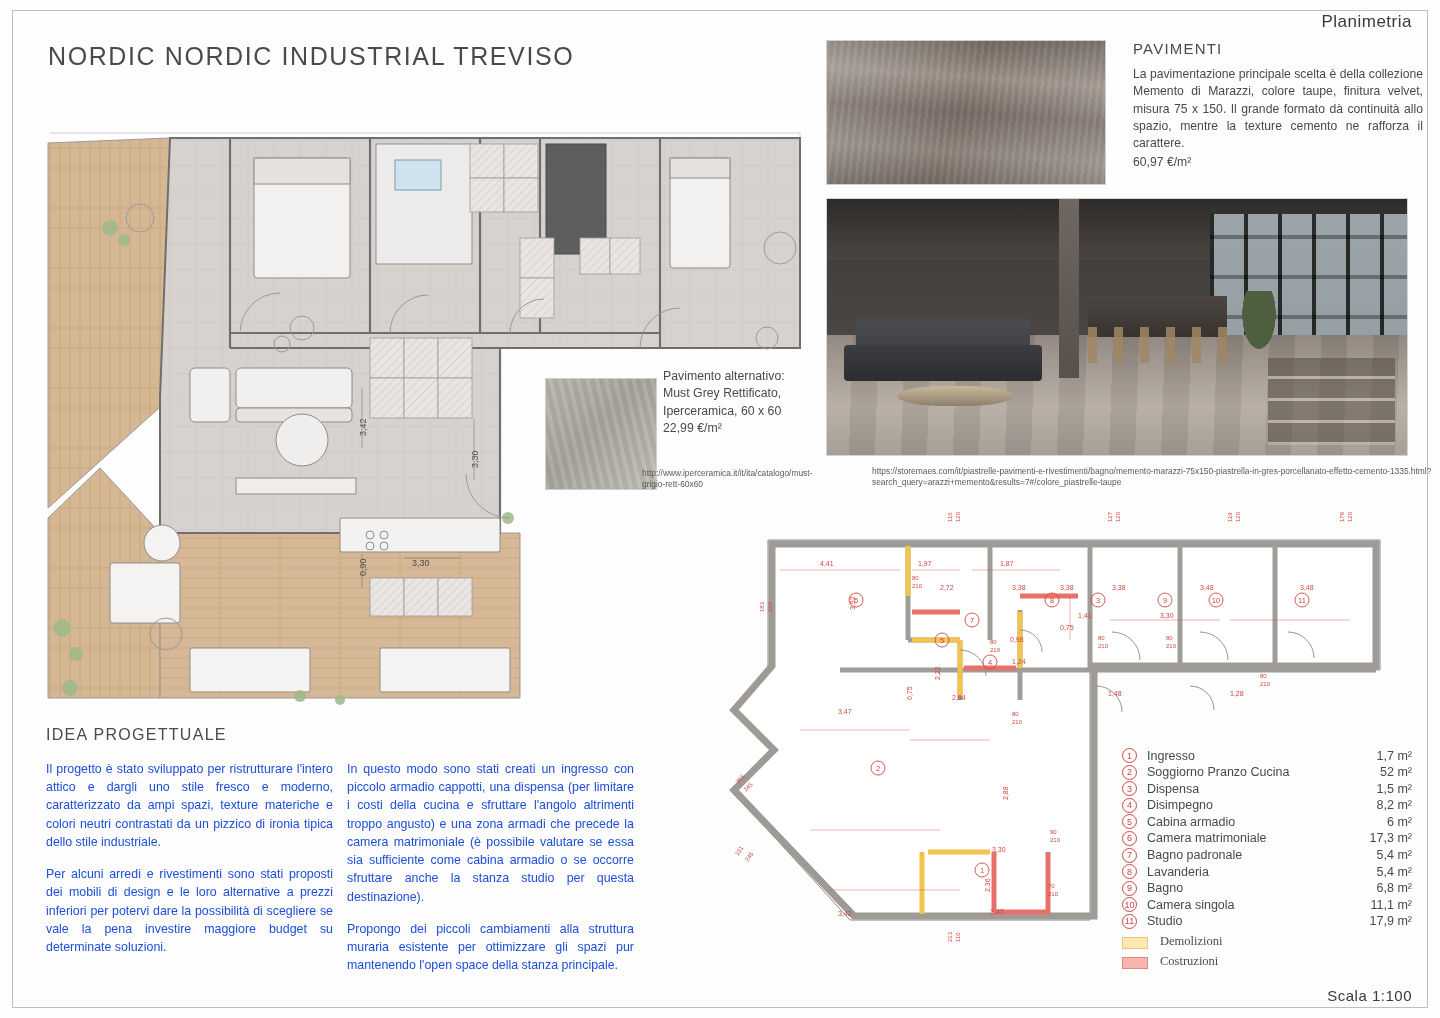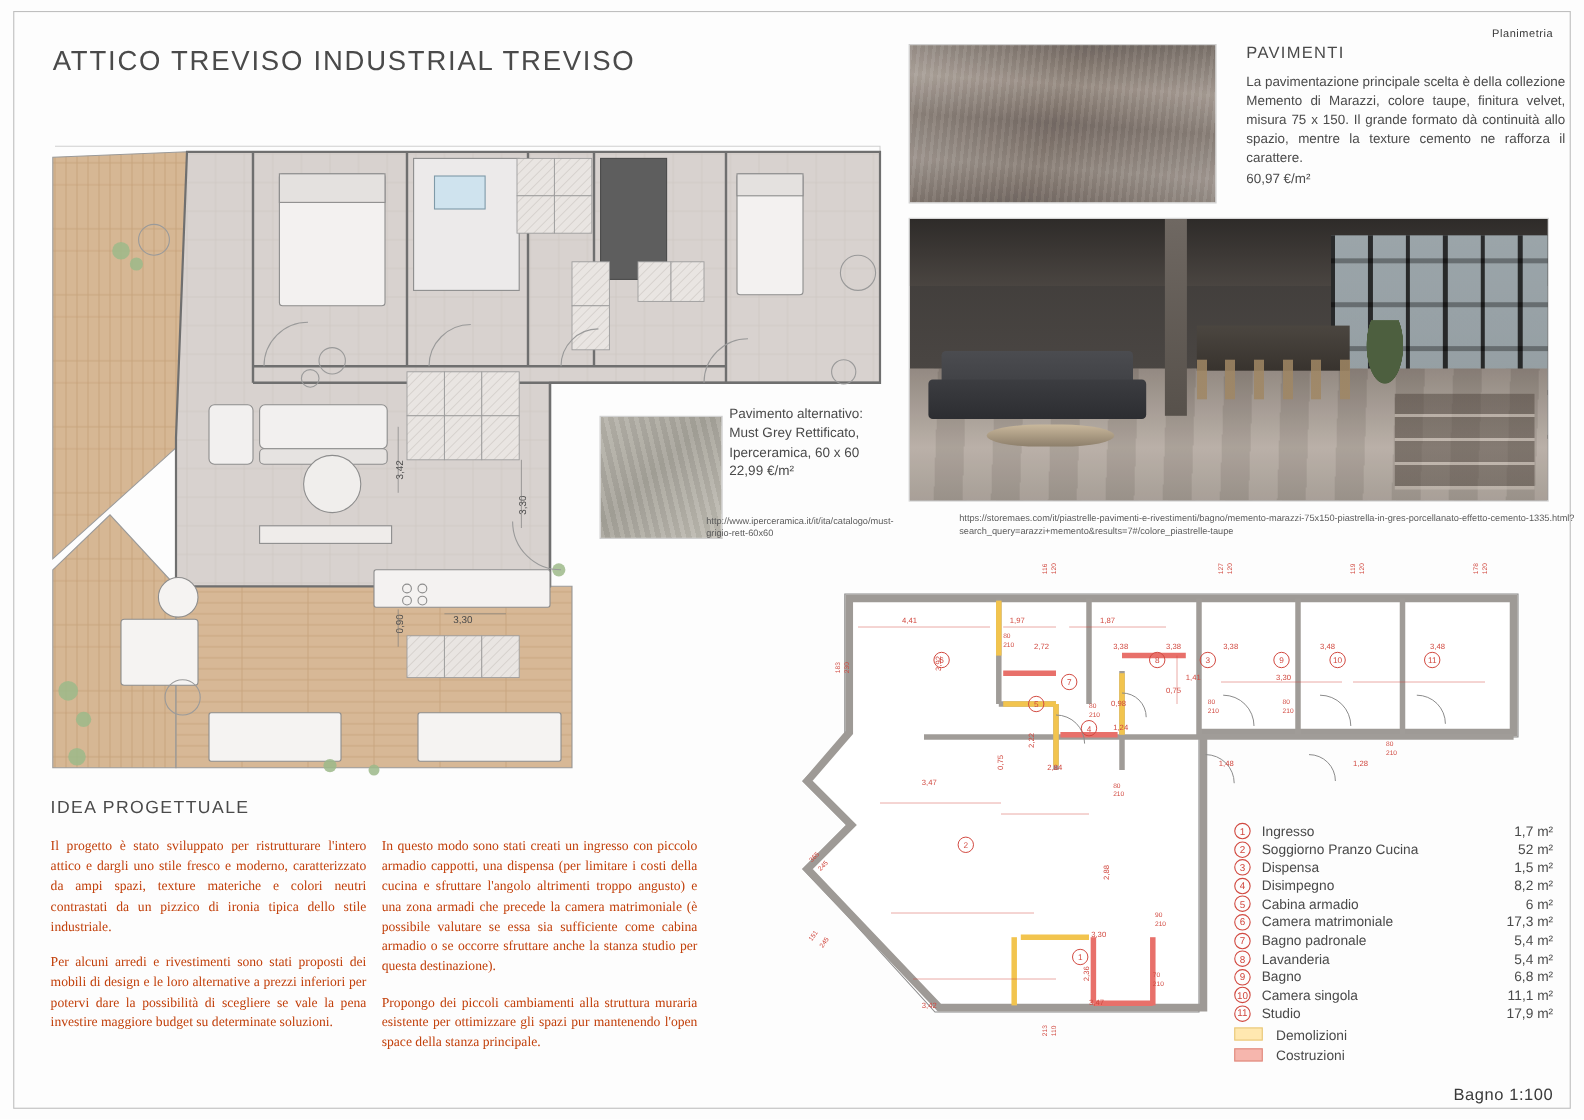--- a/index.html
+++ b/index.html
@@ -16,22 +16,22 @@
     position:absolute; inset:0;
     background:#fdfdfd;
   }
   .sheet-border {
     position:absolute;
     left:12px; top:10px; right:12px; bottom:10px;
     border:1px solid #bfbfbf;
     pointer-events:none;
   }
   .hdr-title {
-    position:absolute; right:28px; top:26px;
-    font-size:10px; letter-spacing:0.5px; color:#3a3a3a;
+    position:absolute; right:28px; top:12px;
+    font-size:17px; letter-spacing:0.5px; color:#3a3a3a;
   }
   .scale-label {
     position:absolute; right:28px; bottom:14px;
     font-size:15px; letter-spacing:0.5px; color:#3a3a3a;
   }
   .main-title {
     position:absolute; left:48px; top:42px;
     font-size:25px; letter-spacing:1.6px; color:#4a4a4a;
     font-weight:400;
   }
@@ -142,53 +142,53 @@
   }
   .photo-link {
     position:absolute; left:872px; top:466px; width:585px;
     font-size:8.4px; line-height:1.32; color:#5a5a5a;
   }
 
   
   .idea { position:absolute; left:46px; top:726px; width:600px; }
   .idea-title { font-size:16px; letter-spacing:1.3px; color:#4a4a4a; margin-bottom:16px; }
   .idea-cols { display:flex; gap:14px; }
-  .idea-col { width:287px; font-size:12.4px; line-height:1.47; text-align:justify; color:#c2410c;font-family:Liberation Serif, serif; }
+  .idea-col { width:287px; font-size:12.4px; line-height:1.47; text-align:justify; color:#1d4ed8; }
   .idea-col p { margin:0 0 14px 0; }
 
   
   .plan-bottom { position:absolute; left:660px; top:500px; width:760px; height:470px; }
 
   
   .legend { position:absolute; left:1122px; top:748px; width:290px; }
   .legend-row { display:flex; align-items:center; font-size:12.5px; margin-bottom:1.6px; color:#4a4a4a; }
   .legend-num {
     width:15px; height:15px; border-radius:50%;
     border:1px solid #d1483f; color:#d1483f;
     font-size:9px; display:flex; align-items:center; justify-content:center;
     margin-right:10px; flex:none;
   }
   .legend-name { flex:1; }
   .legend-area { width:62px; text-align:right; }
 
   .legend2 { position:absolute; left:1122px; top:934px; width:250px; }
-  .legend2-row { display:flex; align-items:flex-start; font-size:12.5px; margin-bottom:5px; color:#4a4a4a; }
+  .legend2-row { display:flex; align-items:flex-end; font-size:12.5px; margin-bottom:5px; color:#4a4a4a;font-family:Liberation Serif, serif; }
   .sw { width:26px; height:12px; border:1px solid #9a9a9a; margin-right:12px; flex:none; }
   .sw-demo { background:#ffe8b0; border-color:#e8c77a; }
   .sw-costr { background:#f6b6ad; border-color:#e08a7e; }
 </style>
 </head>
 <body>
 
 <div class="sheet">
   <div class="sheet-border"></div>
 
   <div class="hdr-title">Planimetria</div>
-  <div class="scale-label">Bagno 1:100</div>
-  <div class="main-title">ATTICO TREVISO INDUSTRIAL TREVISO</div>
+  <div class="scale-label">Scala 1:100</div>
+  <div class="main-title">NORDIC NORDIC INDUSTRIAL TREVISO</div>
 
   <div class="plan-top">
     <svg width="780" height="620" viewBox="0 0 780 620" xmlns="http://www.w3.org/2000/svg">
       <defs>
         <pattern id="wood" width="10" height="60" patternUnits="userSpaceOnUse" patternTransform="rotate(0)">
           <rect width="10" height="60" fill="#d6b794"></rect>
           <rect width="10" height="60" fill="none" stroke="#c4a078" stroke-width="0.7"></rect>
           <line x1="0" y1="20" x2="10" y2="20" stroke="#c09a72" stroke-width="0.5"></line>
         </pattern>
         <pattern id="woodv" width="60" height="10" patternUnits="userSpaceOnUse">

